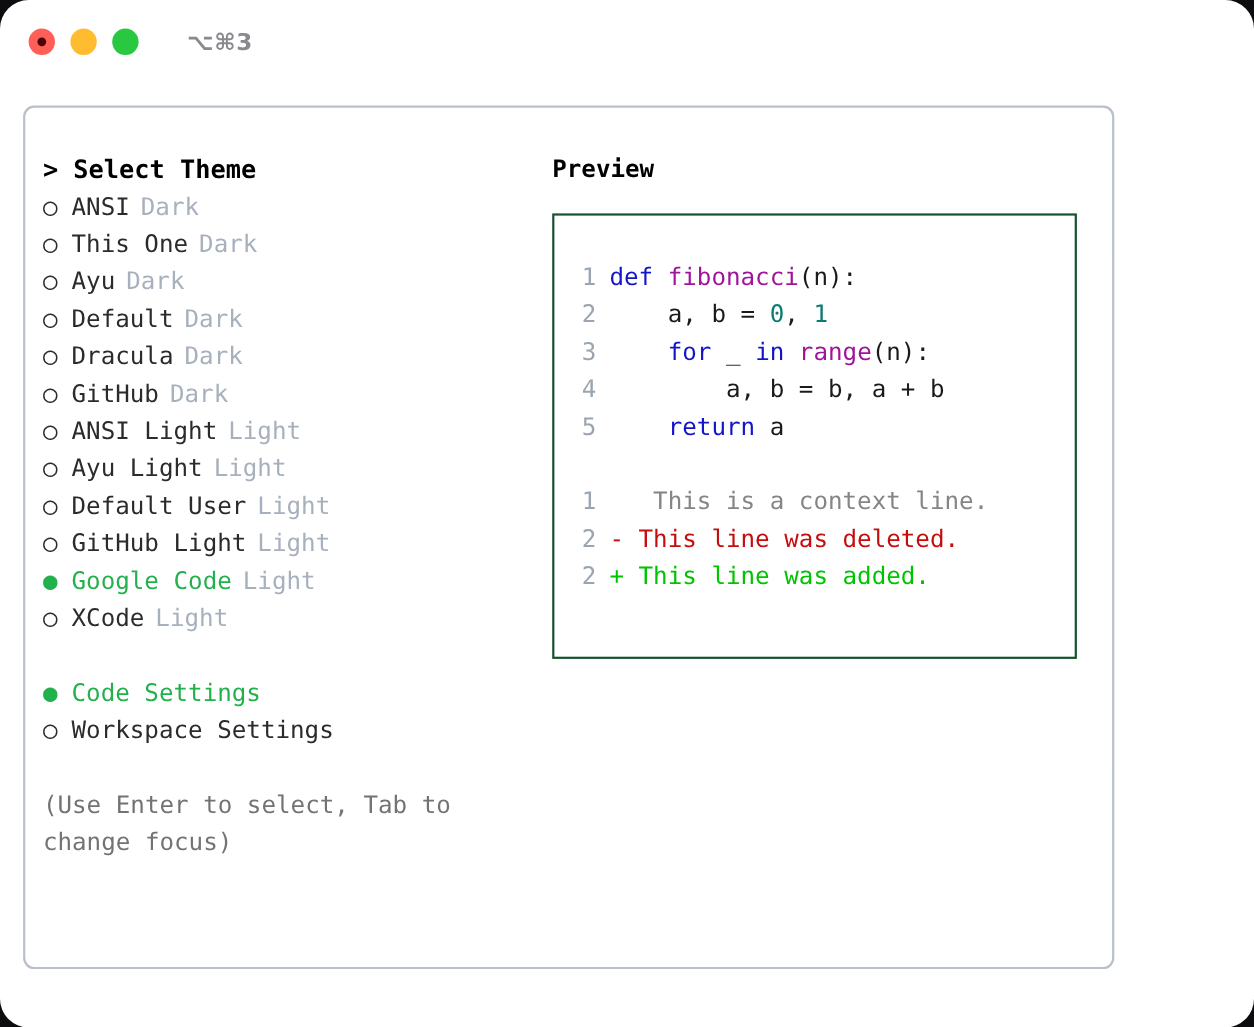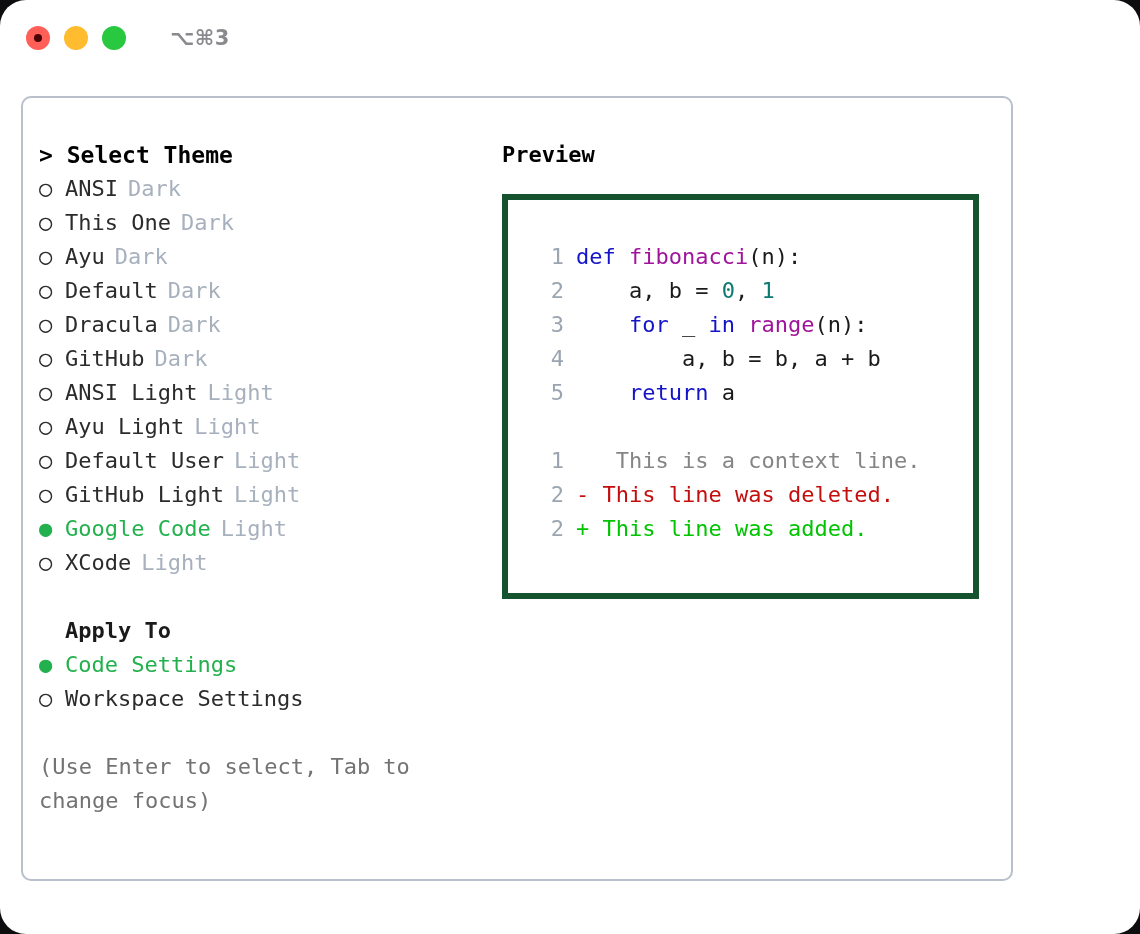--- a/index.html
+++ b/index.html
@@ -131,25 +131,25 @@
     width: 490px;
   }
   .preview-title {
     font-size: 22px;
     font-weight: bold;
     color: #000;
     line-height: 34px;
     margin-bottom: 22px;
   }
   .preview-box {
-    border: 6px solid #14532d;
+    border: 2px solid #14532d;
     box-sizing: border-box;
     width: 477px;
     height: 405px;
-    padding: 40px 0 0 30px;
+    padding: 40px 0 0 12px;
     background: #fff;
   }
   .code-line {
     font-size: 22px;
     line-height: 34px;
     white-space: pre;
   }
   .ln {
     display: inline-block;
     width: 26px;
@@ -193,21 +193,20 @@
             <div class="opt-row"><span class="bullet">○</span><span class="opt-label">Dracula</span><span class="opt-tag">Dark</span></div>
             <div class="opt-row"><span class="bullet">○</span><span class="opt-label">GitHub</span><span class="opt-tag">Dark</span></div>
             <div class="opt-row"><span class="bullet">○</span><span class="opt-label">ANSI Light</span><span class="opt-tag">Light</span></div>
             <div class="opt-row"><span class="bullet">○</span><span class="opt-label">Ayu Light</span><span class="opt-tag">Light</span></div>
             <div class="opt-row"><span class="bullet">○</span><span class="opt-label">Default User</span><span class="opt-tag">Light</span></div>
             <div class="opt-row"><span class="bullet">○</span><span class="opt-label">GitHub Light</span><span class="opt-tag">Light</span></div>
             <div class="opt-row sel"><span class="bullet on">●</span><span class="opt-label">Google Code</span><span class="opt-tag">Light</span></div>
             <div class="opt-row"><span class="bullet">○</span><span class="opt-label">XCode</span><span class="opt-tag">Light</span></div>
           </div>
         <div class="spacer-block"></div>
-        <div class="apply-header">Apply To</div>
         <div id="apply-list">
             <div class="opt-row sel"><span class="bullet on">●</span><span class="opt-label">Code Settings</span></div>
             <div class="opt-row"><span class="bullet">○</span><span class="opt-label">Workspace Settings</span></div>
           </div>
         <div class="hint">(Use Enter to select, Tab to change focus)</div>
       </div>
 
       <div class="right-col">
         <div class="preview-title">Preview</div>
         <div class="preview-box">

